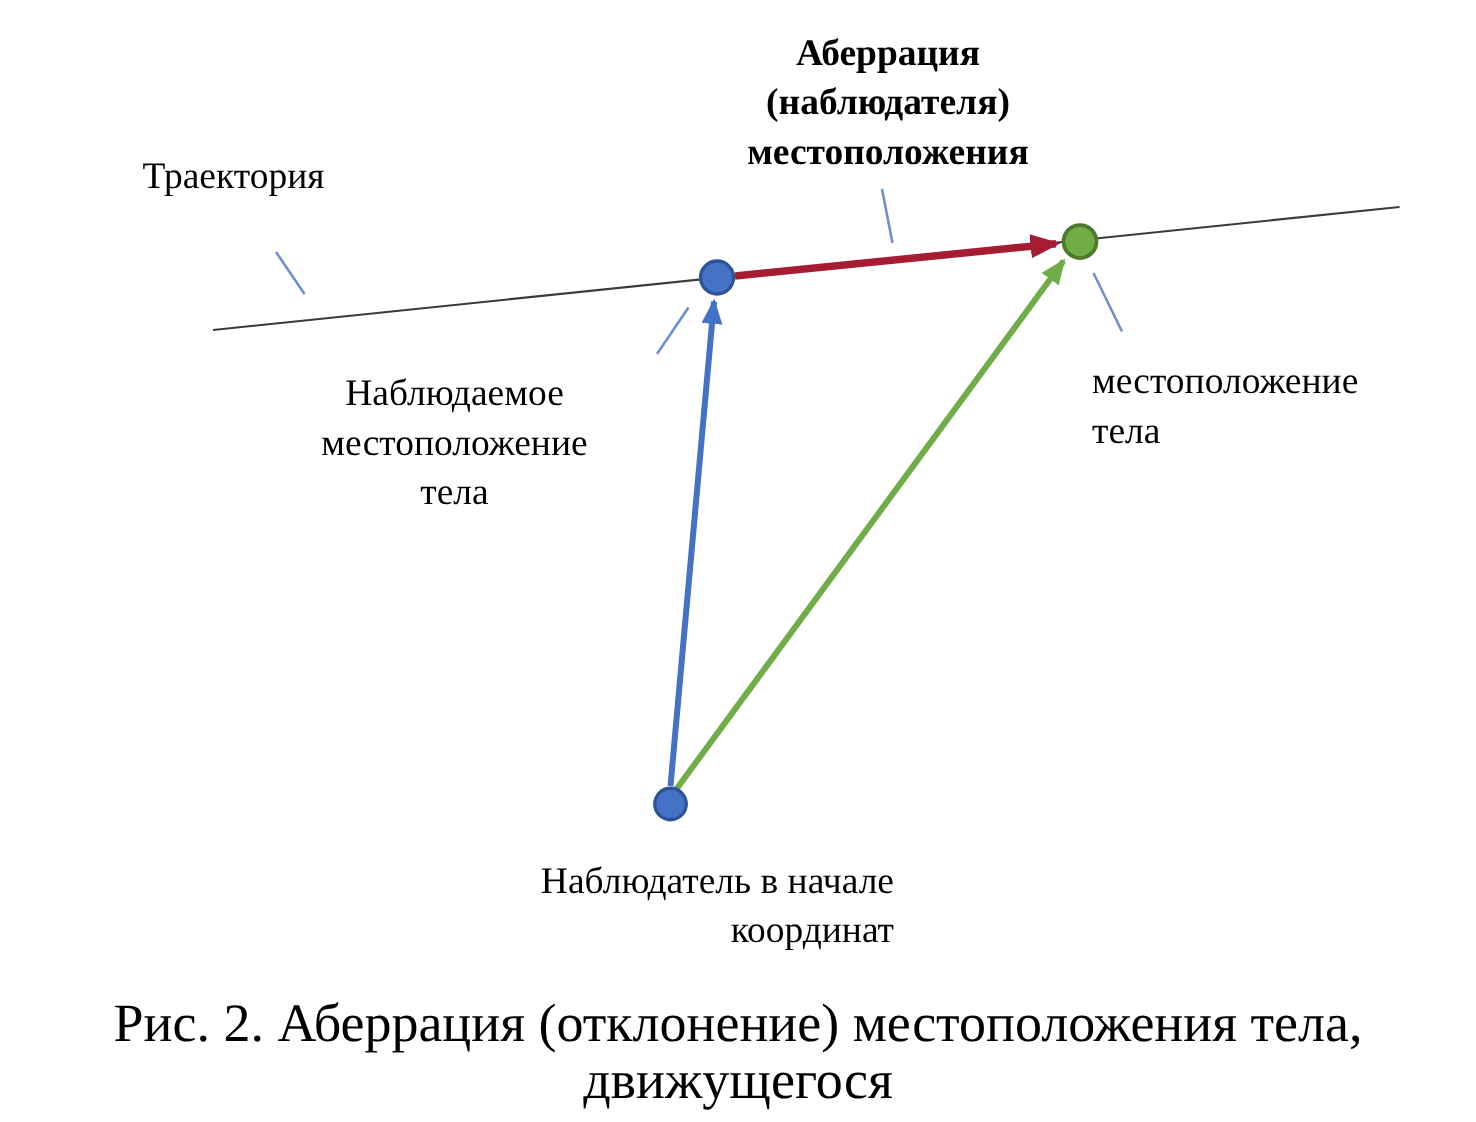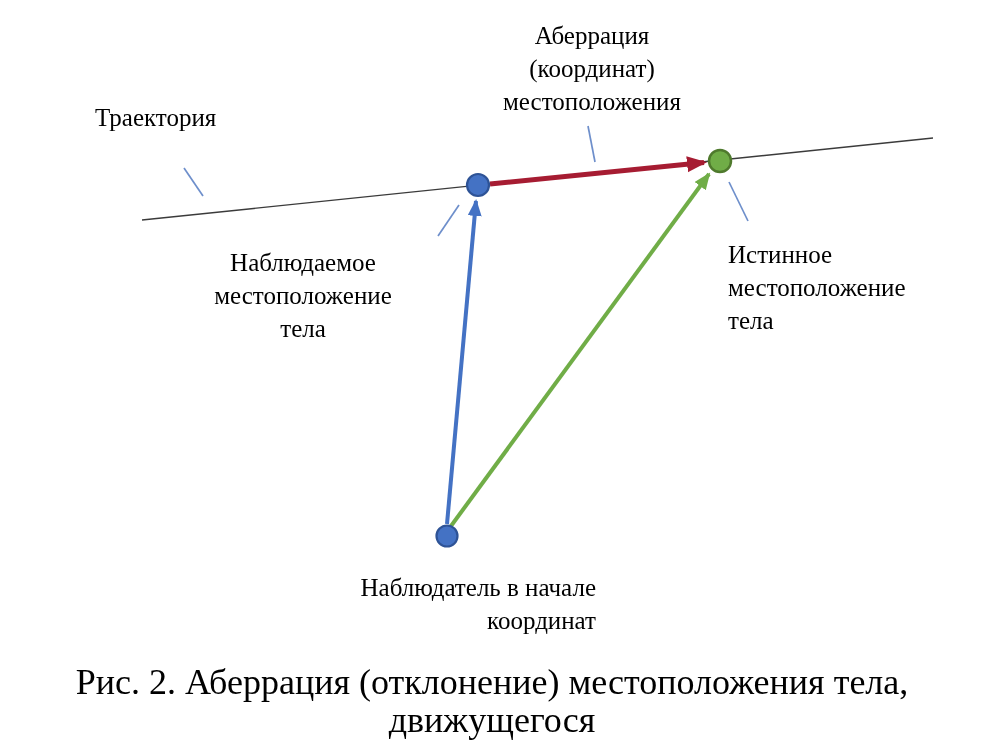--- a/index.html
+++ b/index.html
@@ -24,21 +24,21 @@
 
   .lbl {
     position: absolute;
     font-size: 25px;
     line-height: 33px;
     white-space: nowrap;
     text-align: center;
   }
   .lbl div { white-space: nowrap; }
   #trajectory-label { left: 95px;  top: 101px; }
-  #aberration-label { left: 442px; top: 19px;  width: 300px; text-align: center; }
+  #aberration-label { left: 442px; top: 19px;  width: 300px; text-align: center; font-weight: bold; }
   #observed-label   { left: 188px; top: 246px; width: 230px; text-align: center; }
   #true-label       { left: 728px; top: 238px; text-align: left; }
   #observer-label   { left: 296px; top: 571px; width: 300px; text-align: right; }
   #figure-caption {
     position: absolute;
     left: 0; top: 663px; width: 984px;
     text-align: center;
     font-size: 36px;
     line-height: 38px;
   }
@@ -75,32 +75,31 @@
 
     <circle class="dot-blue" cx="478" cy="185" r="11"></circle>
     <circle class="dot-green" cx="720" cy="161" r="11"></circle>
     <circle class="dot-blue" cx="447" cy="536" r="10.5"></circle>
   </svg>
 
   <div class="lbl" id="trajectory-label">Траектория</div>
 
   <div class="lbl" id="aberration-label">
     <div>Аберрация</div>
-    <div>(координат)</div>
+    <div>(наблюдателя)</div>
     <div>местоположения</div>
   </div>
 
   <div class="lbl" id="observed-label">
     <div>Наблюдаемое</div>
     <div>местоположение</div>
     <div>тела</div>
   </div>
 
   <div class="lbl" id="true-label">
-    <div>Истинное</div>
     <div>местоположение</div>
     <div>тела</div>
   </div>
 
   <div class="lbl" id="observer-label">
     <div>Наблюдатель в начале</div>
     <div>координат</div>
   </div>
 
   <div id="figure-caption">

